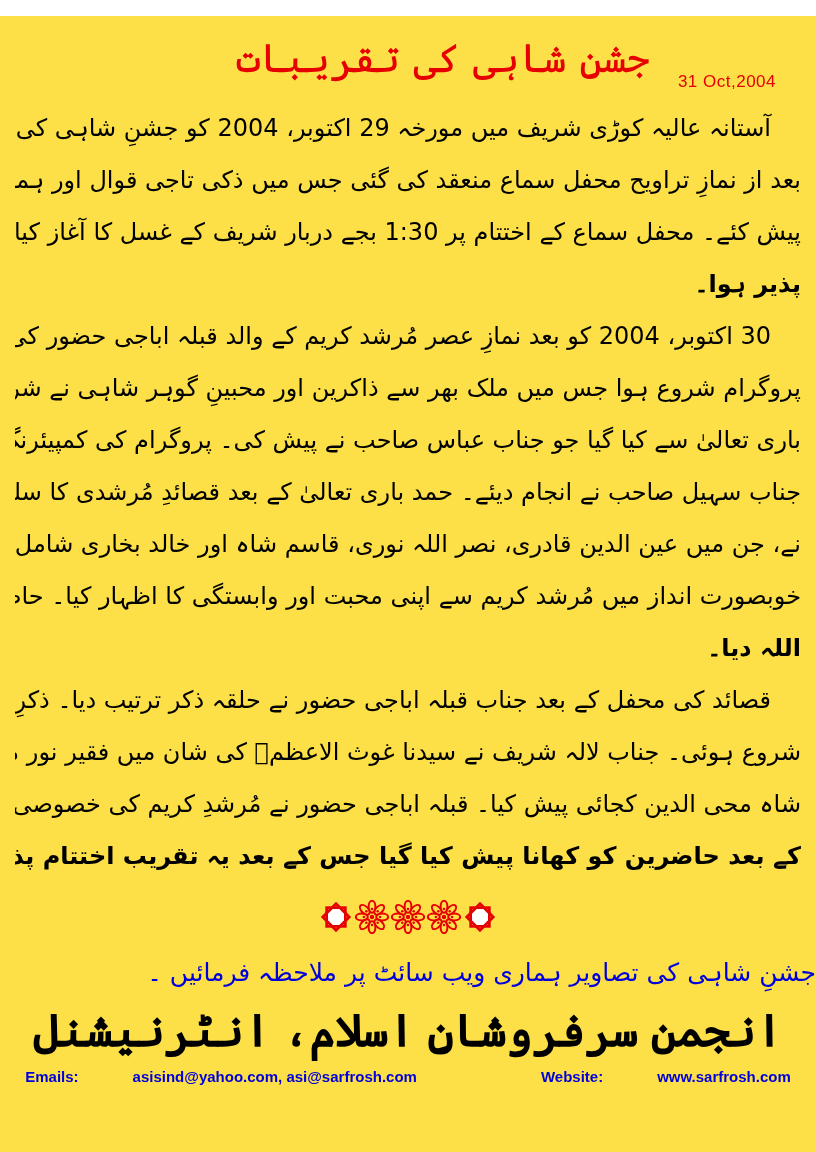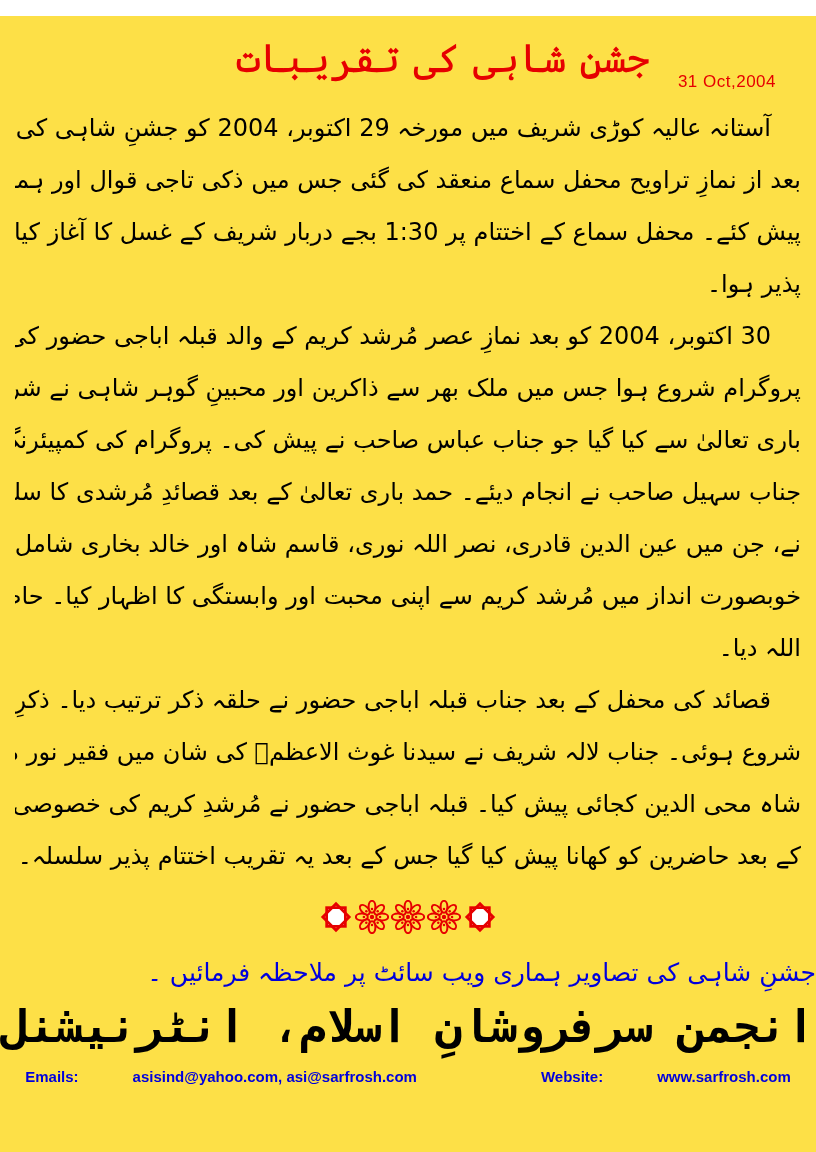--- a/index.html
+++ b/index.html
@@ -46,20 +46,21 @@
     height: 52px;
     text-align: justify;
     text-align-last: justify;
     -moz-text-align-last: justify;
     white-space: nowrap;
     overflow: hidden;
   }
   .line.first { padding-right: 30px; }
   .line.last {
     text-align-last: right;
+    font-weight: bold;
     -moz-text-align-last: right;
   }
   
   .ornaments {
     margin-top: 16px;
     height: 38px;
     display: flex;
     justify-content: center;
     align-items: center;
     gap: 2px;
@@ -78,21 +79,21 @@
   }
   
   .org-name {
     margin-top: 4px;
     text-align: center;
     direction: rtl;
     color: #000000;
     font-weight: 700;
     font-size: 45px;
     line-height: 66px;
-    font-family: Liberation Mono, monospace;
+    font-family: Liberation Sans, sans-serif;
   }
   
   .contact {
     margin-top: 4px;
     display: flex;
     justify-content: center;
     align-items: baseline;
     color: #0000dd;
     font-family: "Liberation Sans", sans-serif;
     font-weight: 700;

